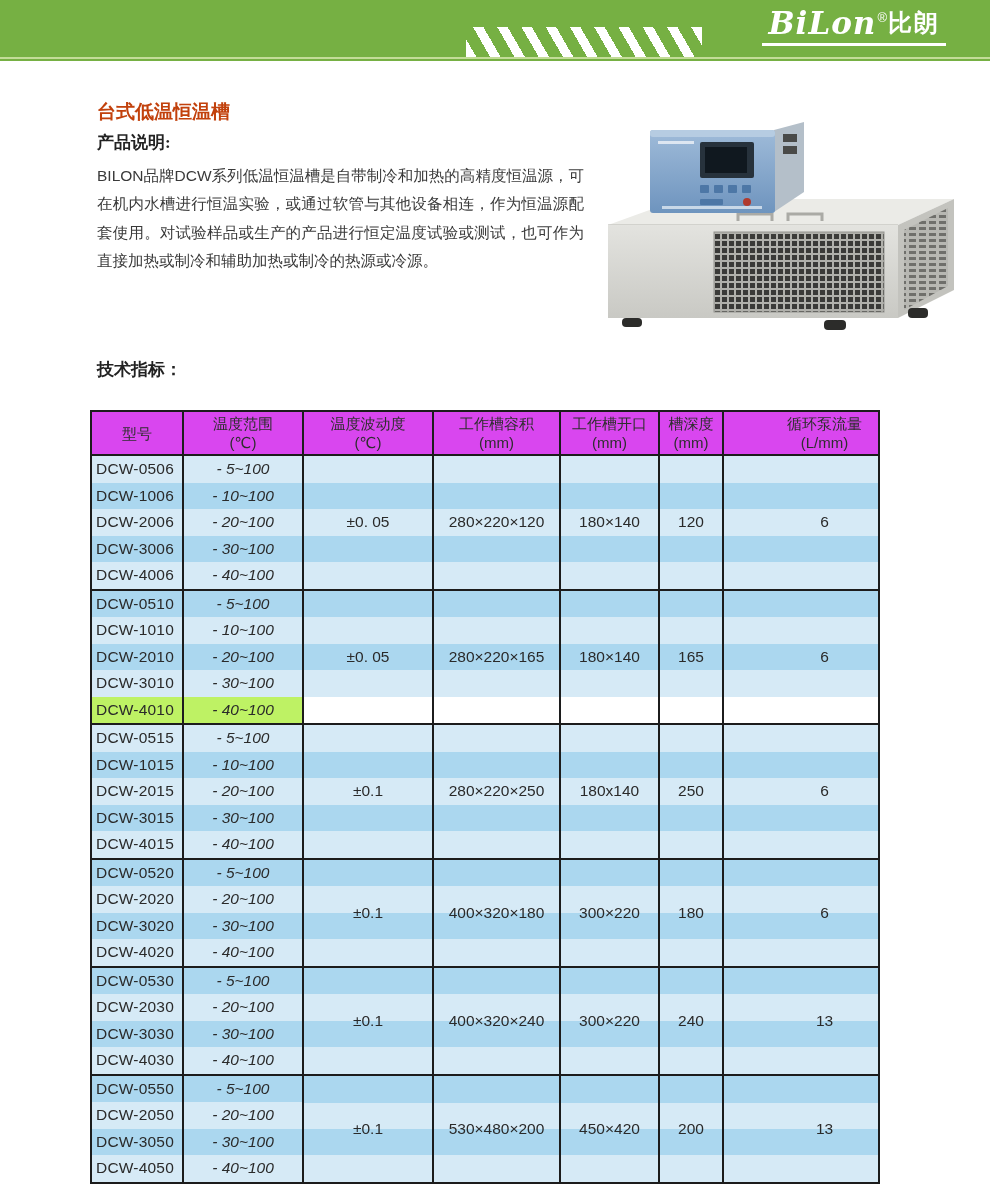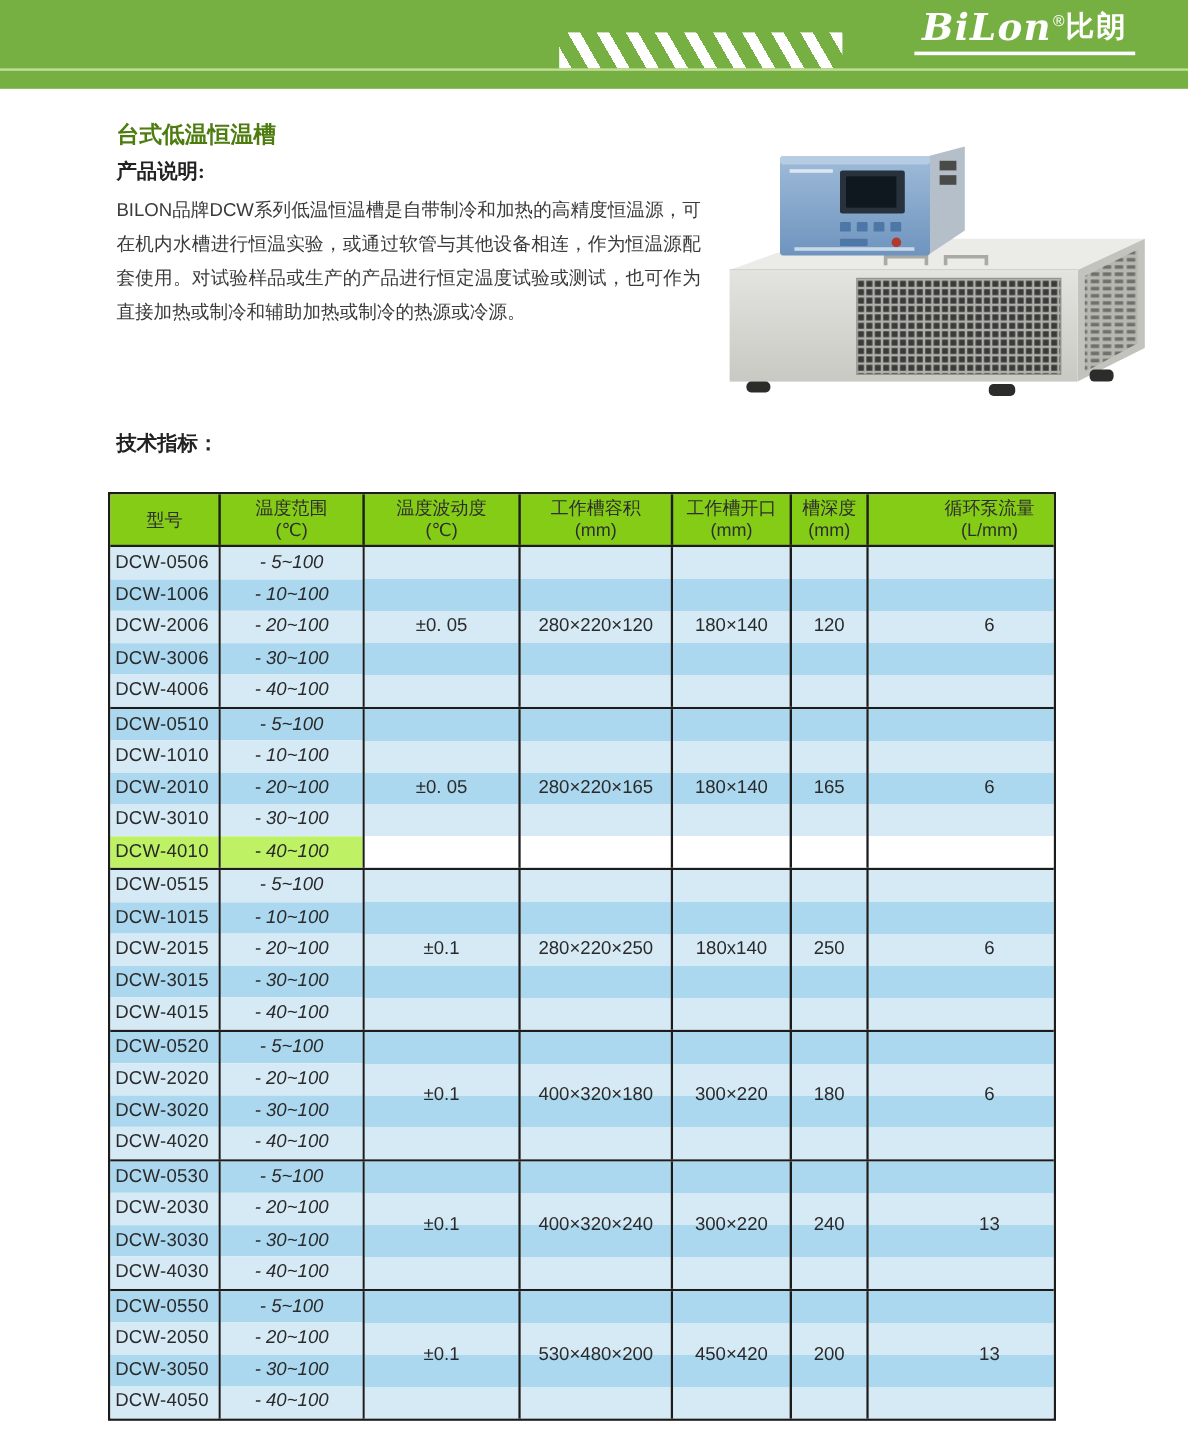--- a/index.html
+++ b/index.html
@@ -1,45 +1,45 @@
 <!DOCTYPE html>
 <html><head>
 <meta charset="utf-8">
 <style>
   html,body{margin:0;padding:0;background:#ffffff;}
   body{font-family:"Liberation Sans","DejaVu Sans",sans-serif;color:#2b2b2b;}
   .page{position:relative;width:990px;height:1196px;background:#ffffff;overflow:hidden;}
 
   
-  .banner{position:absolute;left:0;top:0;width:990px;height:74px;background:#76b043;}
+  .banner{position:absolute;left:0;top:0;width:990px;height:61px;background:#76b043;}
   .banner-underline{position:absolute;left:0;top:57px;width:990px;height:2px;background:#c3dc98;}
   .banner-stripes{position:absolute;left:466px;top:27px;width:236px;height:30px;
     background:repeating-linear-gradient(60deg,#ffffff 0 9px,#76b043 9px 21px);}
   .logo{position:absolute;right:44px;top:7px;display:flex;align-items:flex-end;
     border-bottom:3px solid #ffffff;padding:0 6px 5px 6px;}
   .logo-script{font-family:"DejaVu Serif","Liberation Serif",serif;font-style:italic;font-weight:bold;
     color:#ffffff;font-size:31px;line-height:30px;letter-spacing:1px;}
   .logo-reg{color:#ffffff;font-size:13px;line-height:13px;position:relative;top:-14px;left:1px;}
   .logo-cn{color:#ffffff;font-size:24px;line-height:31px;font-weight:900;letter-spacing:2px;margin-left:2px;}
 
   
-  .doc-title{position:absolute;left:97px;top:86px;font-size:19px;font-weight:bold;color:#4d7c0f;}
+  .doc-title{position:absolute;left:97px;top:86px;font-size:19px;font-weight:bold;color:#c2410c;}
   .sec-heading{position:absolute;left:97px;font-size:17px;font-weight:bold;color:#222;}
   .sec1{top:117px;font-family:Liberation Serif, serif;}
   .sec2{top:344px;}
   .desc{position:absolute;left:97px;top:146px;width:487px;font-size:15.5px;line-height:28.6px;
     text-align:justify;color:#3a3a3a;}
 
   
   .product{position:absolute;left:588px;top:100px;width:392px;height:236px;margin:0;}
 
   
   .tbl{position:absolute;left:90px;top:410px;width:790px;border:2px solid #1c1c1c;box-sizing:border-box;
     font-size:15.5px;color:#2a2a2a;}
-  .thead{display:flex;height:42px;background:#84cc16;border-bottom:2px solid #1c1c1c;}
+  .thead{display:flex;height:42px;background:#d946ef;border-bottom:2px solid #1c1c1c;}
   .hcell{display:flex;flex-direction:column;align-items:center;justify-content:center;
     font-size:15px;line-height:19px;color:#2e2e2e;box-sizing:border-box;border-right:2px solid #1c1c1c;}
   .hcell:last-child{border-right:none;}
   .tgroup{display:flex;}
   .tgroup:not(:last-child){border-bottom:2px solid #1c1c1c;}
   .gcol{box-sizing:border-box;border-right:2px solid #1c1c1c;}
   .gcol:last-child{border-right:none;}
   .w1{width:92px;}.w2{width:120px;}.w3{width:130px;}.w4{width:127px;}.w5{width:99px;}.w6{width:64px;}
   .w7{flex:1;padding-left:47px;}
   .cell{height:26.5px;display:flex;align-items:center;box-sizing:border-box;}

